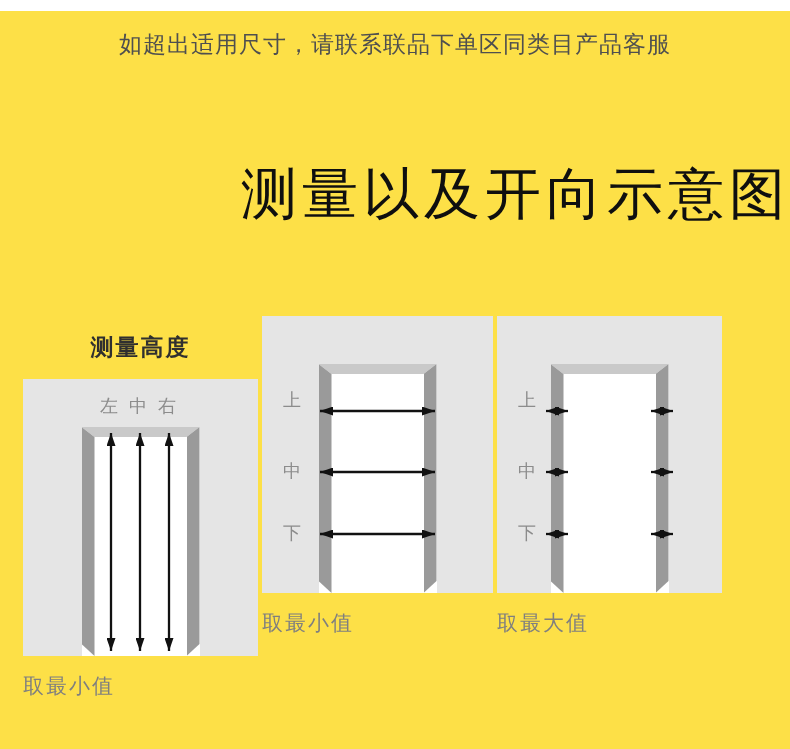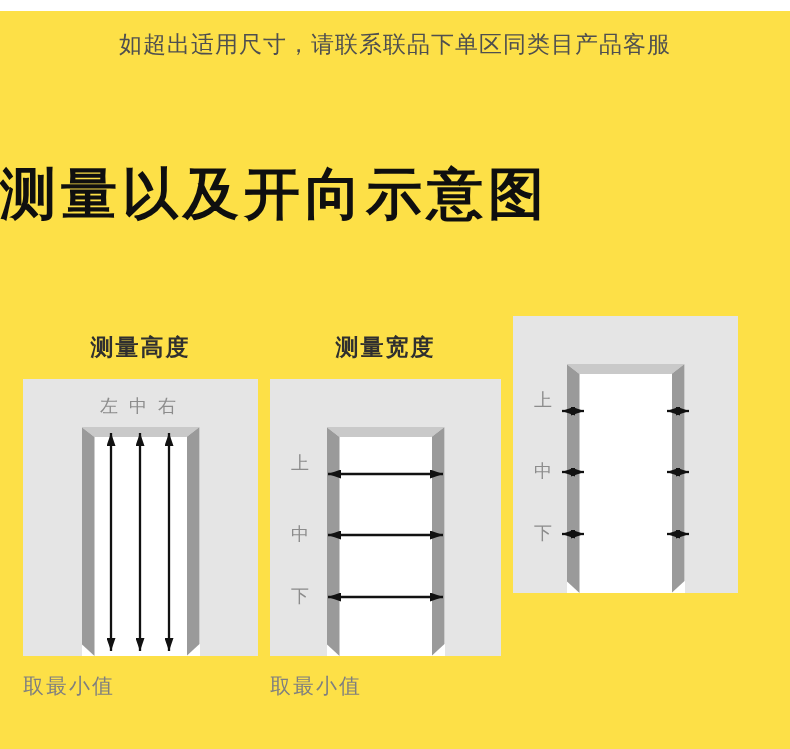--- a/index.html
+++ b/index.html
@@ -7,25 +7,25 @@
     --label:#8c8c8c; --caption:#7f7f7f; --header:#2f2f2f; --title:#0f0f0f; --notice:#4f4f4f;
   }
   *{margin:0;padding:0;box-sizing:border-box;}
   html,body{background:#ffffff;}
   body{font-family:"Liberation Sans","DejaVu Sans",sans-serif;}
   .page{position:relative;width:790px;height:749px;background:#fde047;overflow:hidden;margin:11px auto;}
 
   .notice{position:absolute;top:18px;left:0;width:100%;text-align:center;
           font-size:23px;color:var(--notice);letter-spacing:1px;}
 
-  .title{position:absolute;top:146px;left:0;width:100%;text-align:left;
-         font-size:56px;font-weight:700;color:var(--title);letter-spacing:5px;}
+  .title{position:absolute;top:146px;left:0;width:100%;text-align:right;
+         font-size:56px;font-weight:400;color:var(--title);letter-spacing:5px;}
 
   .columns{position:absolute;left:23px;top:305px;width:699px;
-           display:grid;grid-template-columns:235px 231px 225px;column-gap:12px;}
+           display:grid;grid-template-columns:235px 231px 225px;column-gap:4px;}
   .col{display:flex;flex-direction:column;}
   .panel-header{height:63px;display:flex;align-items:center;justify-content:center;
                 font-size:23px;font-weight:700;color:var(--header);letter-spacing:2px;}
   .panel{position:relative;height:277px;background:var(--wall);overflow:hidden;}
   .panel-caption{margin-top:16px;text-align:left;font-size:21px;color:var(--caption);letter-spacing:2px;}
 
   
   .door{position:absolute;top:48px;bottom:0;left:50%;width:118px;margin-left:-59px;background:#ffffff;}
   .lintel{position:absolute;top:0;left:0;right:0;height:10px;background:var(--lintel);
           clip-path:polygon(0 0,100% 0,calc(100% - 13px) 100%,13px 100%);}
@@ -69,21 +69,20 @@
           </defs>
           <line x1="88" y1="54" x2="88" y2="272" marker-start="url(#ah-v)" marker-end="url(#ah-v)"></line>
           <line x1="117" y1="54" x2="117" y2="272" marker-start="url(#ah-v)" marker-end="url(#ah-v)"></line>
           <line x1="146" y1="54" x2="146" y2="272" marker-start="url(#ah-v)" marker-end="url(#ah-v)"></line>
         </svg>
       </div>
       <div class="panel-caption">取最小值</div>
     </div>
 
     <div class="col">
-      <div class="panel-header">测量宽度</div>
       <div class="panel">
         <div class="door">
           <div class="lintel"></div>
           <div class="jamb left"></div>
           <div class="jamb right"></div>
         </div>
         <span class="lab" style="left:30px;top:84px">上</span>
         <span class="lab" style="left:30px;top:155px">中</span>
         <span class="lab" style="left:30px;top:217px">下</span>
         <svg class="arrows" viewBox="0 0 231 277">
@@ -117,16 +116,17 @@
             </marker>
           </defs>
           <line x1="49" y1="95" x2="71" y2="95" marker-start="url(#ah-w)" marker-end="url(#ah-w)"></line>
           <line x1="49" y1="156" x2="71" y2="156" marker-start="url(#ah-w)" marker-end="url(#ah-w)"></line>
           <line x1="49" y1="218" x2="71" y2="218" marker-start="url(#ah-w)" marker-end="url(#ah-w)"></line>
           <line x1="154" y1="95" x2="176" y2="95" marker-start="url(#ah-w)" marker-end="url(#ah-w)"></line>
           <line x1="154" y1="156" x2="176" y2="156" marker-start="url(#ah-w)" marker-end="url(#ah-w)"></line>
           <line x1="154" y1="218" x2="176" y2="218" marker-start="url(#ah-w)" marker-end="url(#ah-w)"></line>
         </svg>
       </div>
+      <div class="panel-caption">取最大值</div>
     </div>
 
   </div>
 </div>
 
 </body></html>

